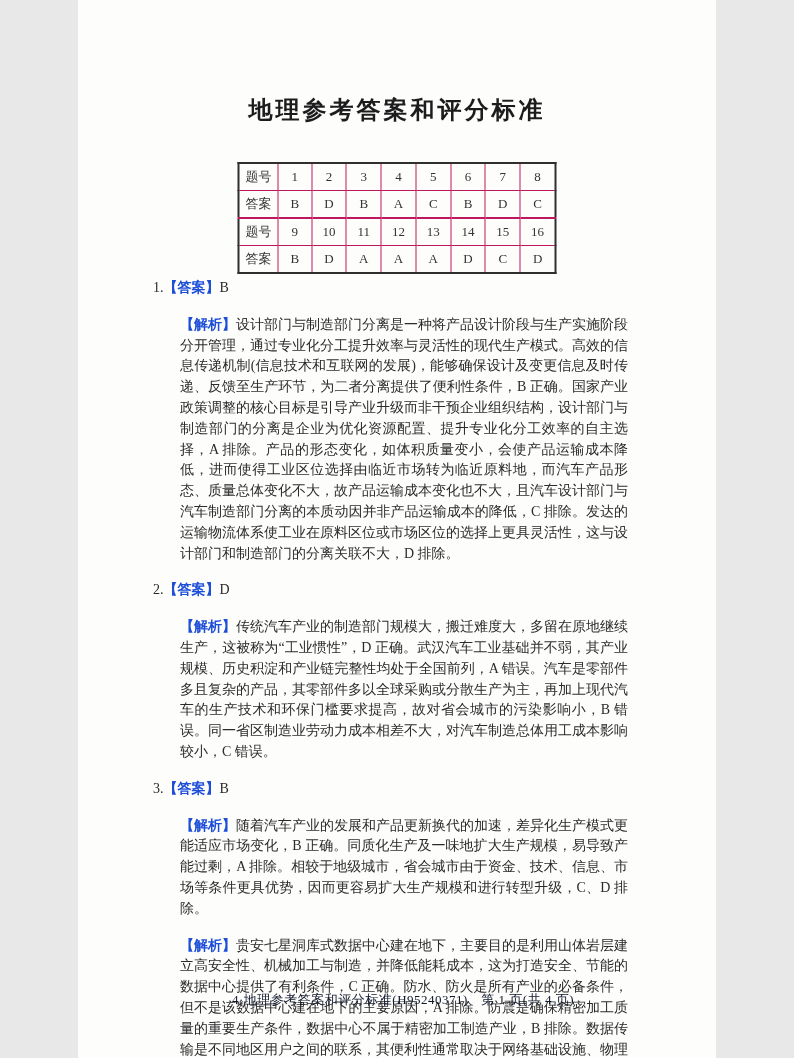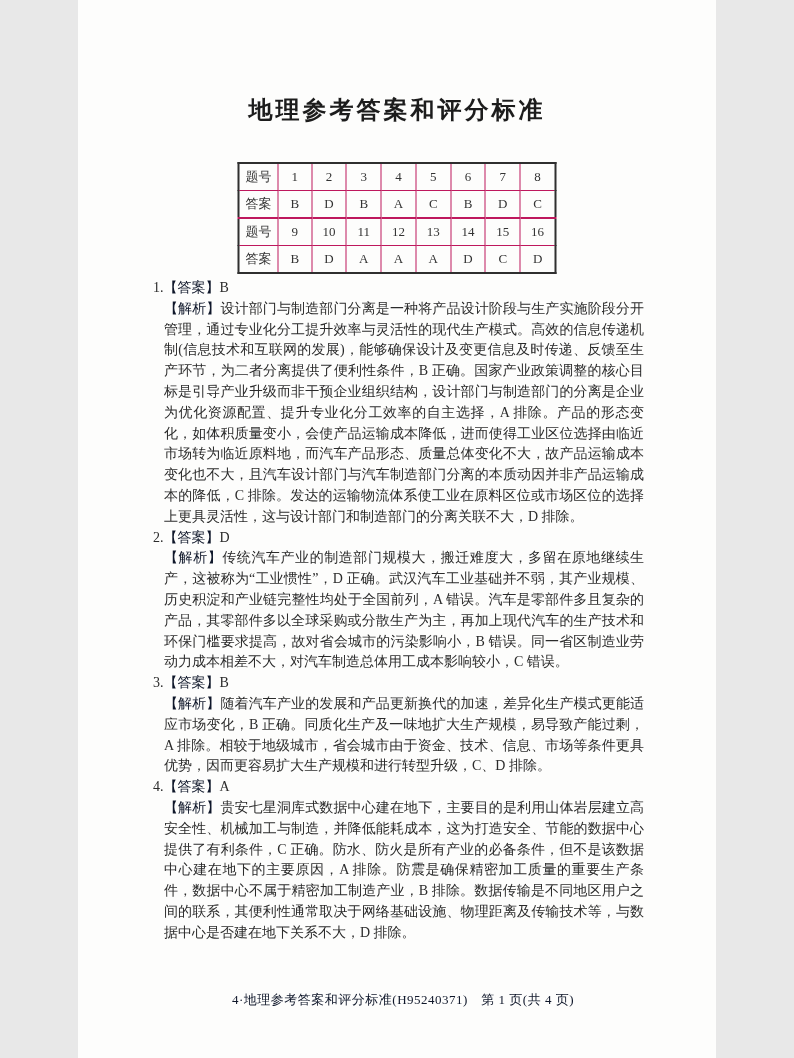--- a/index.html
+++ b/index.html
@@ -68,25 +68,25 @@
   }
   .section {
     margin: 0;
     padding-left: 11px;
   }
   .section .head {
     text-indent: -11px;
     text-align: left;
   }
   .section .label {
-    font-weight: normal;
-    color: #0f172a;
+    font-weight: bold;
+    color: #1d4ed8;
   }
   .section .analysis {
-    margin: 0;
+    margin: 16px;
   }
   .footer {
     position: absolute;
     top: 991px;
     left: 6px;
     width: 100%;
     text-align: center;
     font-size: 13px;
     letter-spacing: 0.5px;
     color: #0f172a;
@@ -154,21 +154,20 @@
   </div>
       <div class="section">
     <div class="head"><span>2.</span><span class="label">【答案】</span><span>D</span></div>
     <p class="analysis"><span class="label">【解析】</span><span>传统汽车产业的制造部门规模大，搬迁难度大，多留在原地继续生产，这被称为“工业惯性”，D 正确。武汉汽车工业基础并不弱，其产业规模、历史积淀和产业链完整性均处于全国前列，A 错误。汽车是零部件多且复杂的产品，其零部件多以全球采购或分散生产为主，再加上现代汽车的生产技术和环保门槛要求提高，故对省会城市的污染影响小，B 错误。同一省区制造业劳动力成本相差不大，对汽车制造总体用工成本影响较小，C 错误。</span></p>
   </div>
       <div class="section">
     <div class="head"><span>3.</span><span class="label">【答案】</span><span>B</span></div>
     <p class="analysis"><span class="label">【解析】</span><span>随着汽车产业的发展和产品更新换代的加速，差异化生产模式更能适应市场变化，B 正确。同质化生产及一味地扩大生产规模，易导致产能过剩，A 排除。相较于地级城市，省会城市由于资金、技术、信息、市场等条件更具优势，因而更容易扩大生产规模和进行转型升级，C、D 排除。</span></p>
   </div>
       <div class="section">
-    <div class="head"><span>4.</span><span class="label">【答案】</span><span>A</span></div>
   </div>
       <div class="section">
     <p class="analysis"><span class="label">【解析】</span><span>贵安七星洞库式数据中心建在地下，主要目的是利用山体岩层建立高安全性、机械加工与制造，并降低能耗成本，这为打造安全、节能的数据中心提供了有利条件，C 正确。防水、防火是所有产业的必备条件，但不是该数据中心建在地下的主要原因，A 排除。防震是确保精密加工质量的重要生产条件，数据中心不属于精密加工制造产业，B 排除。数据传输是不同地区用户之间的联系，其便利性通常取决于网络基础设施、物理距离及传输技术等，与数据中心是否建在地下关系不大，D 排除。</span></p>
   </div>
     </main>
 
   <footer class="footer">4·地理参考答案和评分标准(H95240371)　第 1 页(共 4 页)</footer>
 </div>
 
 </body></html>

